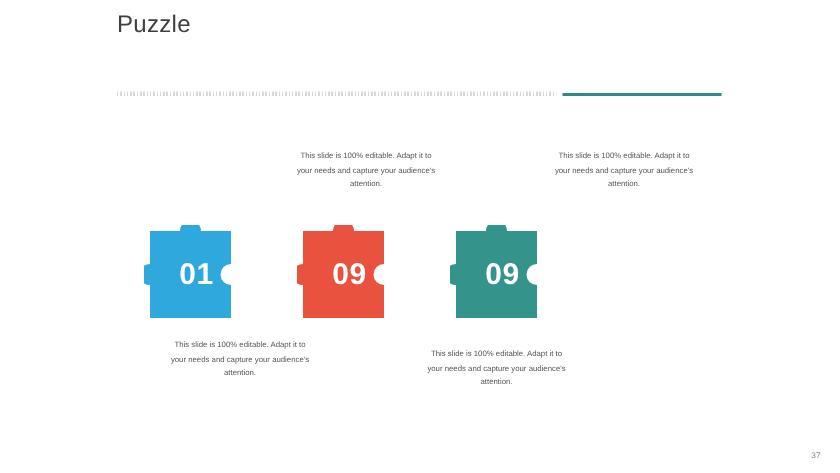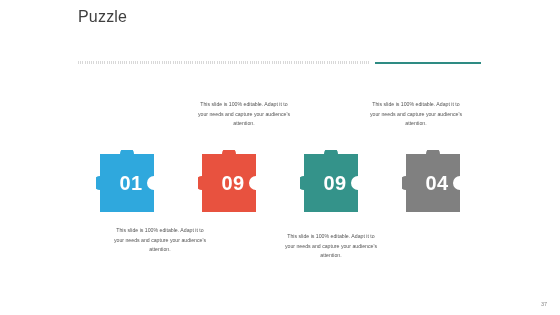--- a/index.html
+++ b/index.html
@@ -128,26 +128,20 @@
       <div class="num">09</div>
     </div>
 
     <div class="piece" id="piece-2" style="left:204px;">
       <svg width="66" height="66" viewBox="0 0 66 66">
         <path id="shape-2" d="M4,4 H24 a7,7 0 1 1 14,0 H58 V26 a7,7 0 1 0 0,14 V62 H4 V40 a7,7 0 1 1 0,-14 Z" fill="#34938a"></path>
       </svg>
       <div class="num">09</div>
     </div>
 
-    <div class="piece" id="piece-3" style="left:306px;">
-      <svg width="66" height="66" viewBox="0 0 66 66">
-        <path id="shape-3" d="M4,4 H24 a7,7 0 1 1 14,0 H58 V26 a7,7 0 1 0 0,14 V62 H4 V40 a7,7 0 1 1 0,-14 Z" fill="#808080"></path>
-      </svg>
-      <div class="num">04</div>
-    </div>
 
   </div>
 
   <div class="caption cap-bot-1">This slide is 100% editable. Adapt it to your needs and capture your audience's attention.</div>
   <div class="caption cap-bot-2">This slide is 100% editable. Adapt it to your needs and capture your audience's attention.</div>
 
   <div class="page-num">37</div>
 </div>
 
 </body></html>

